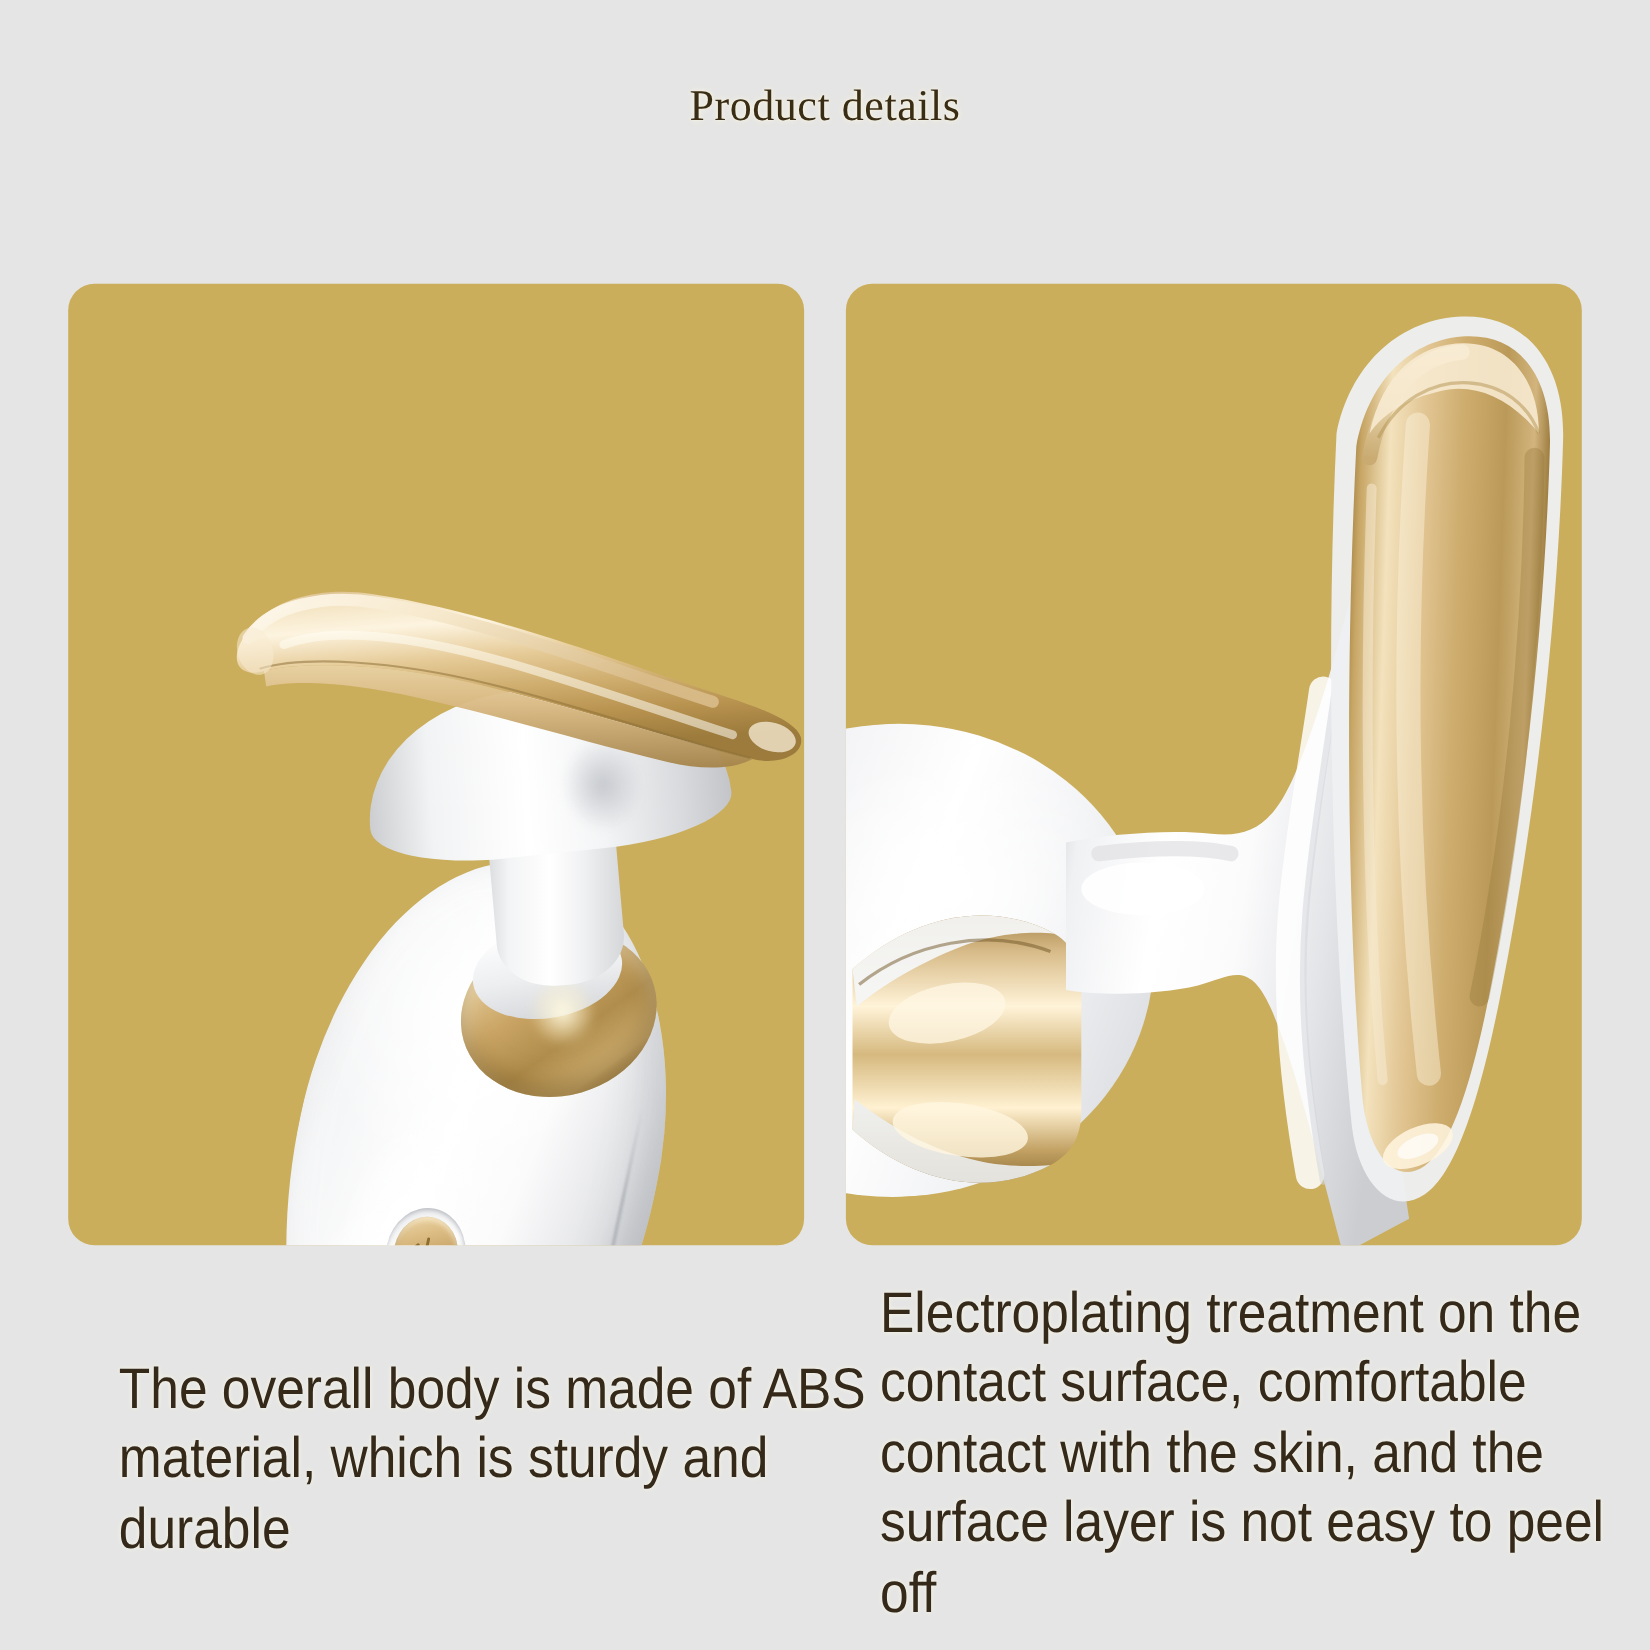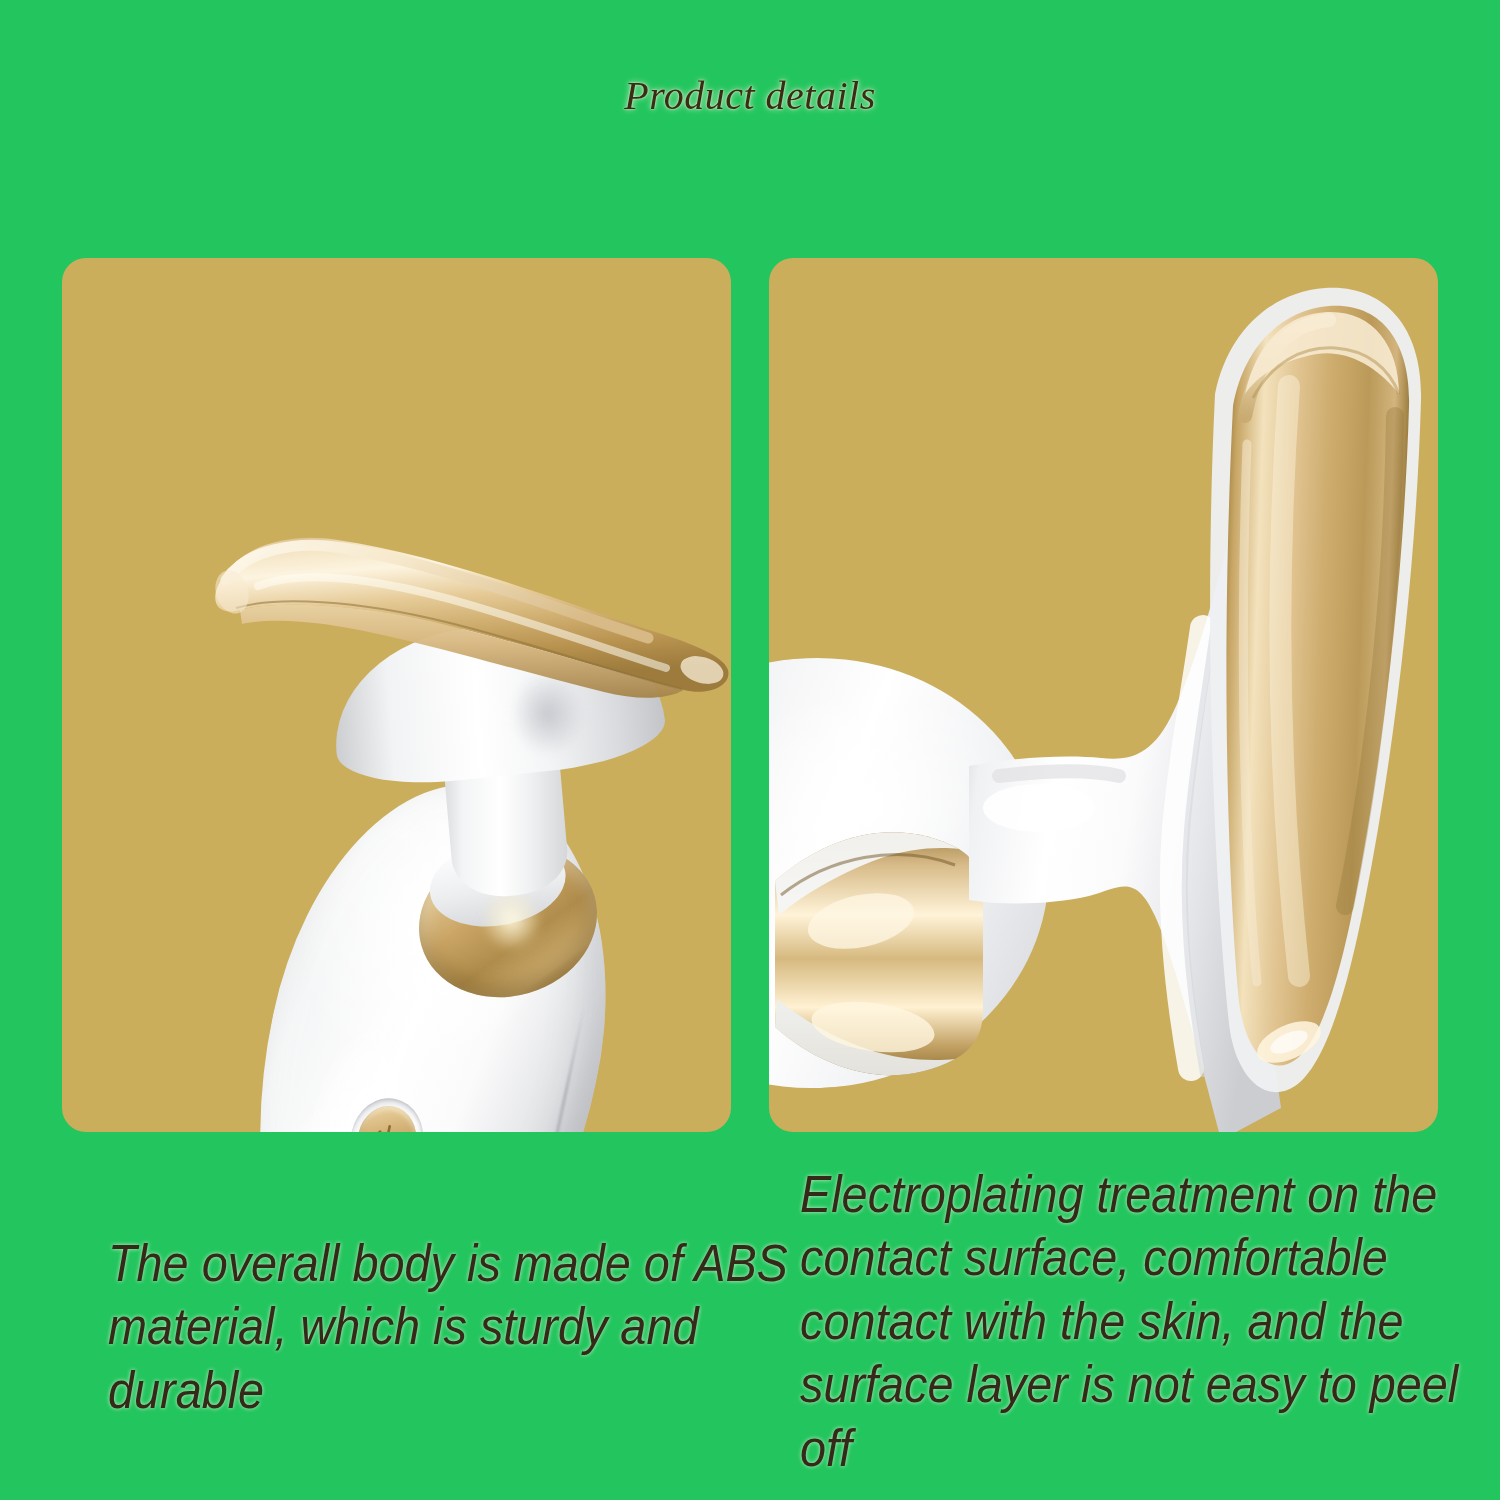--- a/index.html
+++ b/index.html
@@ -4,24 +4,23 @@
 <style>
   html, body {
     margin: 0;
     padding: 0;
     background: #E3D396;
   }
   #page {
     position: relative;
     width: 1500px;
     height: 1500px;
-    background: #22c55e;
+    background: #e5e5e5;
     overflow: hidden;
     font-family: "Liberation Sans", sans-serif;
-    font-style: italic;
   }
 
   
   #page-title {
     position: absolute;
     top: 72px;
     left: 0;
     width: 1500px;
     text-align: center;
     font-family: "Liberation Serif", serif;

